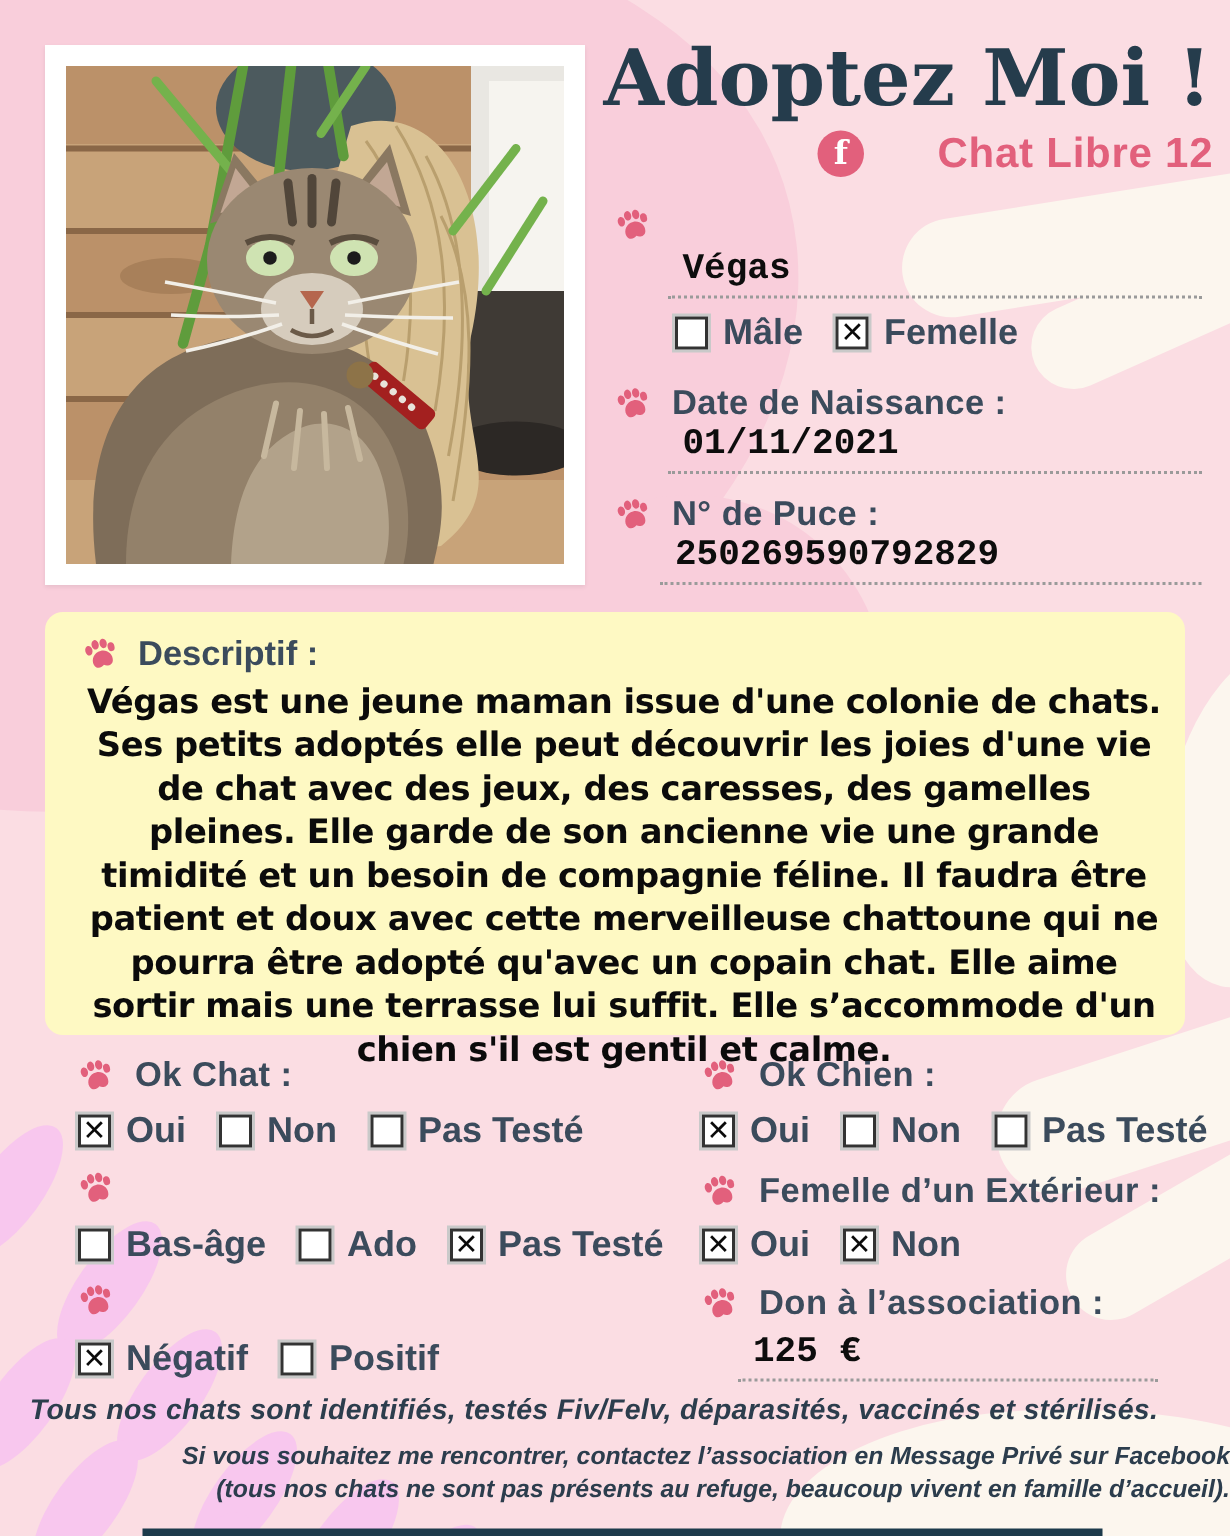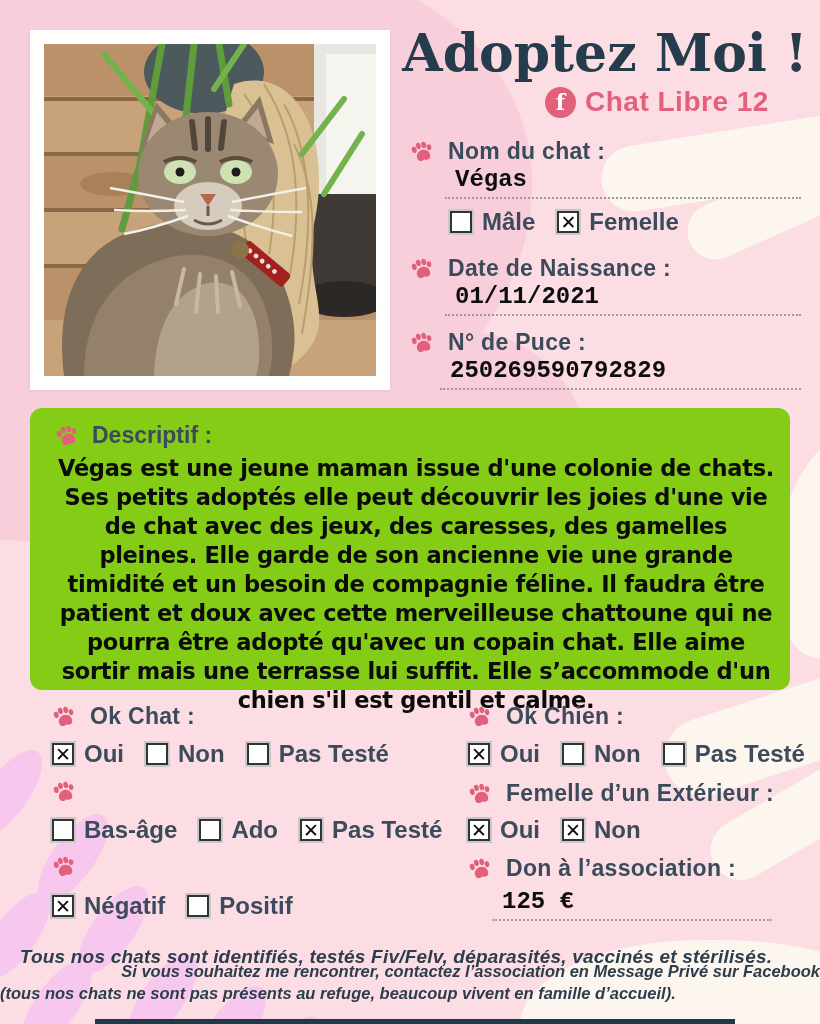--- a/index.html
+++ b/index.html
@@ -35,21 +35,21 @@
     color:#253c4c; letter-spacing:0px; white-space:nowrap;
   }
   .fb-row {
     position:absolute; left:545px; top:86px; display:flex; align-items:center; gap:9px;
   }
   .fb-circle {
     width:31px; height:31px; border-radius:50%; background:#e2607c;
     display:flex; align-items:center; justify-content:center;
   }
   .fb-circle span { color:#fff; font-weight:700; font-size:22px; font-family:"DejaVu Serif",serif; line-height:1; margin-top:-1px; }
-  .fb-name { color:#e2607c; font-size:28px; font-weight:700; letter-spacing:.5px; }
+  .fb-name { color:#e2607c; font-size:28px; font-weight:700; letter-spacing:.5px;margin-left:40px; }
   
   .paw { display:inline-block; width:24px; height:24px; flex:0 0 24px; }
   .label-row { position:absolute; display:flex; align-items:center; gap:14px; }
   .field-label { color:#3b4b5c; font-size:23px; font-weight:700; letter-spacing:.3px; white-space:nowrap; }
   .field-value {
     position:absolute; font-family:Liberation Mono, monospace; font-weight:700;
     color:#0d0d0d; font-size:24px; padding:0 0 4px 10px;
     border-bottom:2px dotted #9a9a9a; white-space:nowrap;
   }
   
@@ -58,37 +58,37 @@
   .cb-box {
     width:22px; height:22px; background:#fff;
     border:2px solid #333; box-shadow:0 0 0 2px #c9c9c9;
     display:flex; align-items:center; justify-content:center;
     font-family:"DejaVu Sans", sans-serif; font-weight:700; font-size:19px; color:#0a0a0a; line-height:1;
   }
   .cb-label { color:#3b4b5c; font-size:24px; font-weight:600; white-space:nowrap; }
   
   .panel {
     position:absolute; left:30px; top:408px; width:760px; height:282px;
-    background:#84cc16; border-radius:12px;
+    background:#fef9c3; border-radius:12px;
   }
   .panel-head { position:absolute; left:25px; top:14px; display:flex; align-items:center; gap:13px; }
   .panel-title { color:#3b4b5c; font-size:23px; font-weight:700; }
   .panel-text {
     position:absolute; left:25px; top:46px; width:722px;
     font-family:"DejaVu Sans", sans-serif; font-weight:700;
     font-size:22.5px; line-height:29px; color:#0b0b0b; letter-spacing:-0.3px;text-align:center;
   }
   
   .foot1 {
     position:absolute; left:0; top:930px; width:792px; text-align:center;
-    font-style:italic; font-weight:700; font-size:19px; color:#2c3d4d; letter-spacing:.2px;margin-top:16px;
+    font-style:italic; font-weight:700; font-size:19px; color:#2c3d4d; letter-spacing:.2px;
   }
   .foot2 { position:absolute; left:0; top:962px; width:820px; text-align:right;
     font-style:italic; font-weight:700; font-size:16.5px; color:#2c3d4d; }
-  .foot3 { position:absolute; left:0; top:984px; width:820px; text-align:left;
+  .foot3 { position:absolute; left:0; top:984px; width:820px; text-align:right;
     font-style:italic; font-weight:700; font-size:16.5px; color:#2c3d4d; }
   .bottom-bar { position:absolute; left:95px; bottom:0; width:640px; height:5px; background:#1d3a4b; }
 </style>
 </head>
 <body>
 
 <div class="decor blob-rose bigrose"></div>
 <div class="decor blob-rose rose2"></div>
 <div class="decor blob-cream wing1"></div>
 <div class="decor blob-cream wing2"></div>
@@ -225,21 +225,20 @@
 <div class="label-row" style="left:410px;top:138px">
   <svg class="paw" viewBox="0 0 24 24">
       <g fill="#e2607c" transform="rotate(-14 12 12)">
         <ellipse cx="5" cy="8" rx="2.4" ry="3.2"></ellipse>
         <ellipse cx="10" cy="5.2" rx="2.4" ry="3.2"></ellipse>
         <ellipse cx="15.4" cy="5.6" rx="2.4" ry="3.2"></ellipse>
         <ellipse cx="20" cy="9" rx="2.3" ry="3"></ellipse>
         <path d="M12.5 10 C 17 10, 20 14, 19 18 C 18 21.5, 14 21, 12.5 19.5 C 11 21, 7 21.5, 6 18 C 5 14, 8 10, 12.5 10 Z"></path>
       </g>
     </svg>
-  <span class="field-label">Nom du chat :</span>
 </div>
 <div class="field-value" style="left:445px;top:166px;width:356px">Végas</div>
 
 <div class="cb-row" style="left:450px;top:208px">
   <span class="cb-item">
     <span class="cb-box"></span>
     <span class="cb-label">Mâle</span>
   </span>
   <span class="cb-item">
     <span class="cb-box">✕</span>

